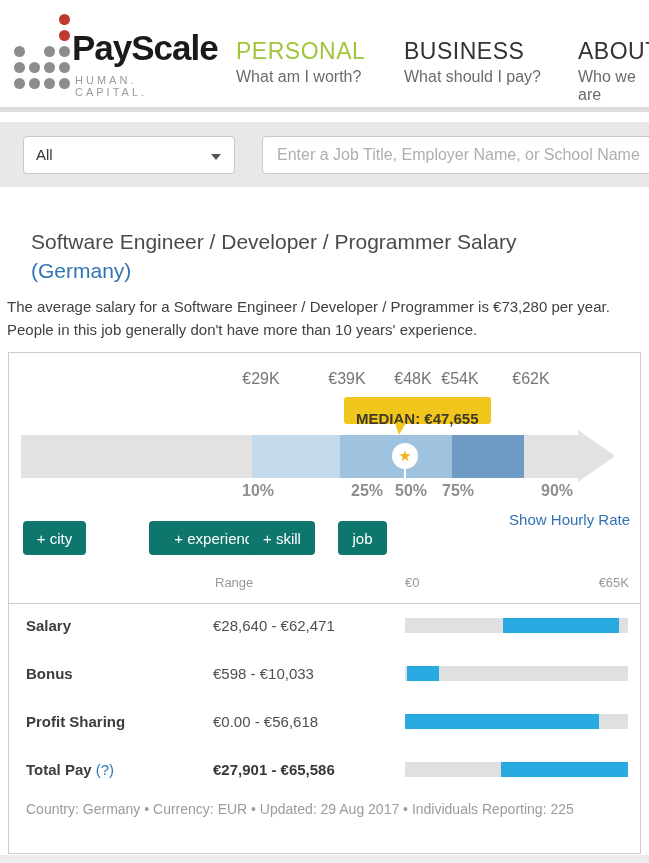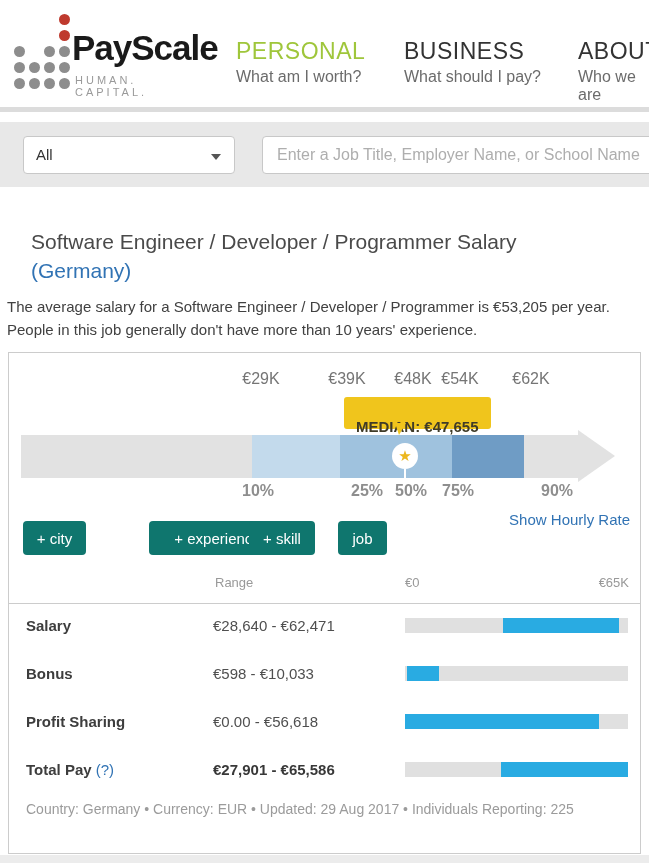--- a/index.html
+++ b/index.html
@@ -41,21 +41,21 @@
 
   
   .panel { position:absolute; left:8px; top:352px; width:633px; height:502px; border:1px solid #ccc; background:#fff; }
 
   
   .tick-top { position:absolute; top:17px; transform:translateX(-50%); font-size:16px; color:#757575; }
   .tick-bot { position:absolute; top:129px; transform:translateX(-50%); font-size:16px; color:#8e8e8e;font-weight:bold; }
   .t1{left:252px;} .t2{left:338px;} .t3{left:404px;} .t4{left:451px;} .t5{left:522px;}
   .b1{left:249px;} .b2{left:334px;margin-left:24px;} .b3{left:402px;} .b4{left:449px;} .b5{left:548px;text-align:right;}
 
-  .median-callout { position:absolute; left:335px; top:44px; height:27px; padding:16px 12px; background:#f0c51c; border-radius:3px; font-size:15px; font-weight:bold; color:#3f3b28; line-height:27px; cursor:default; }
+  .median-callout { position:absolute; left:335px; top:44px; height:27px; padding:8px 12px; background:#f0c51c; border-radius:3px; font-size:15px; font-weight:bold; color:#3f3b28; line-height:27px; cursor:default; }
   .median-pointer { position:absolute; left:386px; top:70px; width:0; height:0; border-left:4px solid transparent; border-right:7px solid transparent; border-top:12px solid #f0c51c; }
 
   .arrow-bar { position:absolute; left:12px; top:82px; height:43px; width:557px; background:#e2e2e2; }
   .seg { position:absolute; top:0; height:43px; }
   .seg-light { left:231px; width:88px; background:#c3daec; }
   .seg-mid   { left:319px; width:112px; background:#9fc2de; }
   .seg-dark  { left:431px; width:72px; background:#6f9cc5; }
   .arrow-head { position:absolute; left:569px; top:77px; width:0; height:0; border-top:26px solid transparent; border-bottom:26px solid transparent; border-left:37px solid #e2e2e2; }
 
   .median-star { position:absolute; left:383px; top:90px; width:26px; height:26px; border-radius:50%; background:#fff; text-align:center; line-height:26px; font-size:15px; color:#ecb71e; cursor:pointer; }
@@ -141,21 +141,21 @@
       <span class="caret"></span>
     </div>
     <input class="job-search" type="text" placeholder="Enter a Job Title, Employer Name, or School Name" style="">
   </div>
 
   <h1 class="page-title">
     <span>Software Engineer / Developer / Programmer Salary</span><br>
     <span class="loc">(Germany)</span>
   </h1>
   <p class="page-desc">
-    <span>The average salary for a Software Engineer / Developer / Programmer is €53,205 per year.</span><br>
+    <span>The average salary for a Software Engineer / Developer / Programmer is €73,280 per year.</span><br>
     <span>People in this job generally don't have more than 10 years' experience.</span>
   </p>
 
   <div class="panel">
 
     <span class="tick-top t1">€29K</span>
     <span class="tick-top t2">€39K</span>
     <span class="tick-top t3">€48K</span>
     <span class="tick-top t4">€54K</span>
     <span class="tick-top t5">€62K</span>

